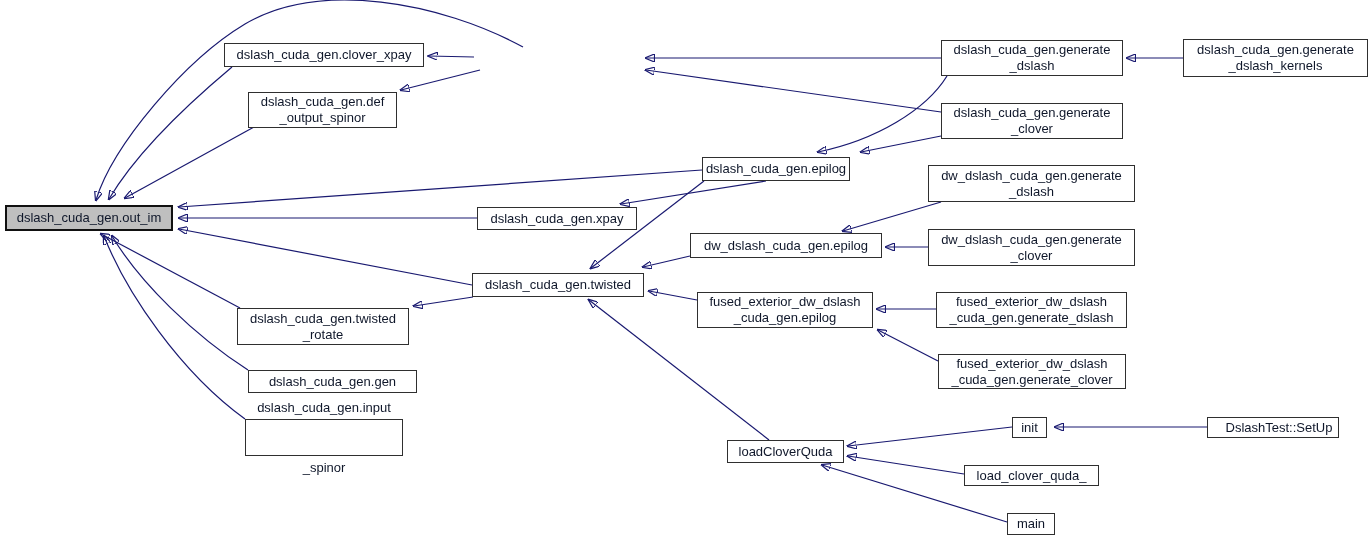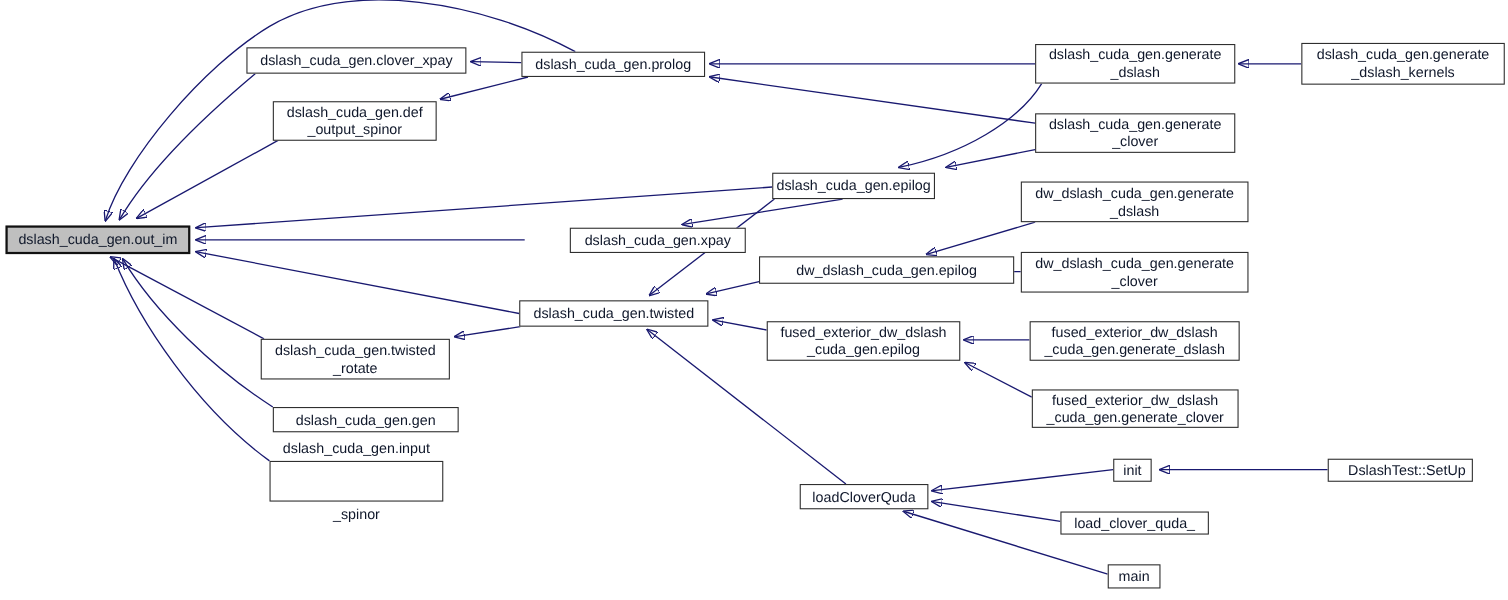--- a/index.html
+++ b/index.html
@@ -80,31 +80,27 @@
   <div class="node" style="left:224px;top:43px;width:200px;height:24px;">
     <span>dslash_cuda_gen.clover_xpay</span>
       <span></span>
   </div>
 
   <div class="node" style="left:248px;top:92px;width:149px;height:36px;">
     <span>dslash_cuda_gen.def</span>
       <span>_output_spinor</span>
   </div>
 
-  <div class="node" style="left:474px;top:47px;width:167px;height:23px;">
-    <span>dslash_cuda_gen.prolog</span>
-      <span></span>
-  </div>
 
   <div class="node" style="left:702px;top:157px;width:148px;height:24px;">
     <span>dslash_cuda_gen.epilog</span>
       <span></span>
   </div>
 
-  <div class="node" style="left:477px;top:207px;width:160px;height:23px;margin-left:41px;">
+  <div class="node" style="left:477px;top:207px;width:160px;height:23px;">
     <span>dslash_cuda_gen.xpay</span>
       <span></span>
   </div>
 
   <div class="node" style="left:472px;top:273px;width:172px;height:24px;">
     <span>dslash_cuda_gen.twisted</span>
       <span></span>
   </div>
 
   <div class="node" style="left:237px;top:308px;width:172px;height:37px;">
@@ -115,21 +111,21 @@
   <div class="node" style="left:248px;top:370px;width:169px;height:23px;">
     <span>dslash_cuda_gen.gen</span>
       <span></span>
   </div>
 
   <div class="node" style="left:245px;top:419px;width:158px;height:37px;gap:44px;">
     <span>dslash_cuda_gen.input</span>
       <span>_spinor</span>
   </div>
 
-  <div class="node" style="left:690px;top:233px;width:232px;height:25px;">
+  <div class="node" style="left:690px;top:233px;width:192px;height:25px;">
     <span>dw_dslash_cuda_gen.epilog</span>
       <span></span>
   </div>
 
   <div class="node" style="left:697px;top:292px;width:176px;height:36px;">
     <span>fused_exterior_dw_dslash</span>
       <span>_cuda_gen.epilog</span>
   </div>
 
   <div class="node" style="left:941px;top:40px;width:182px;height:36px;">

